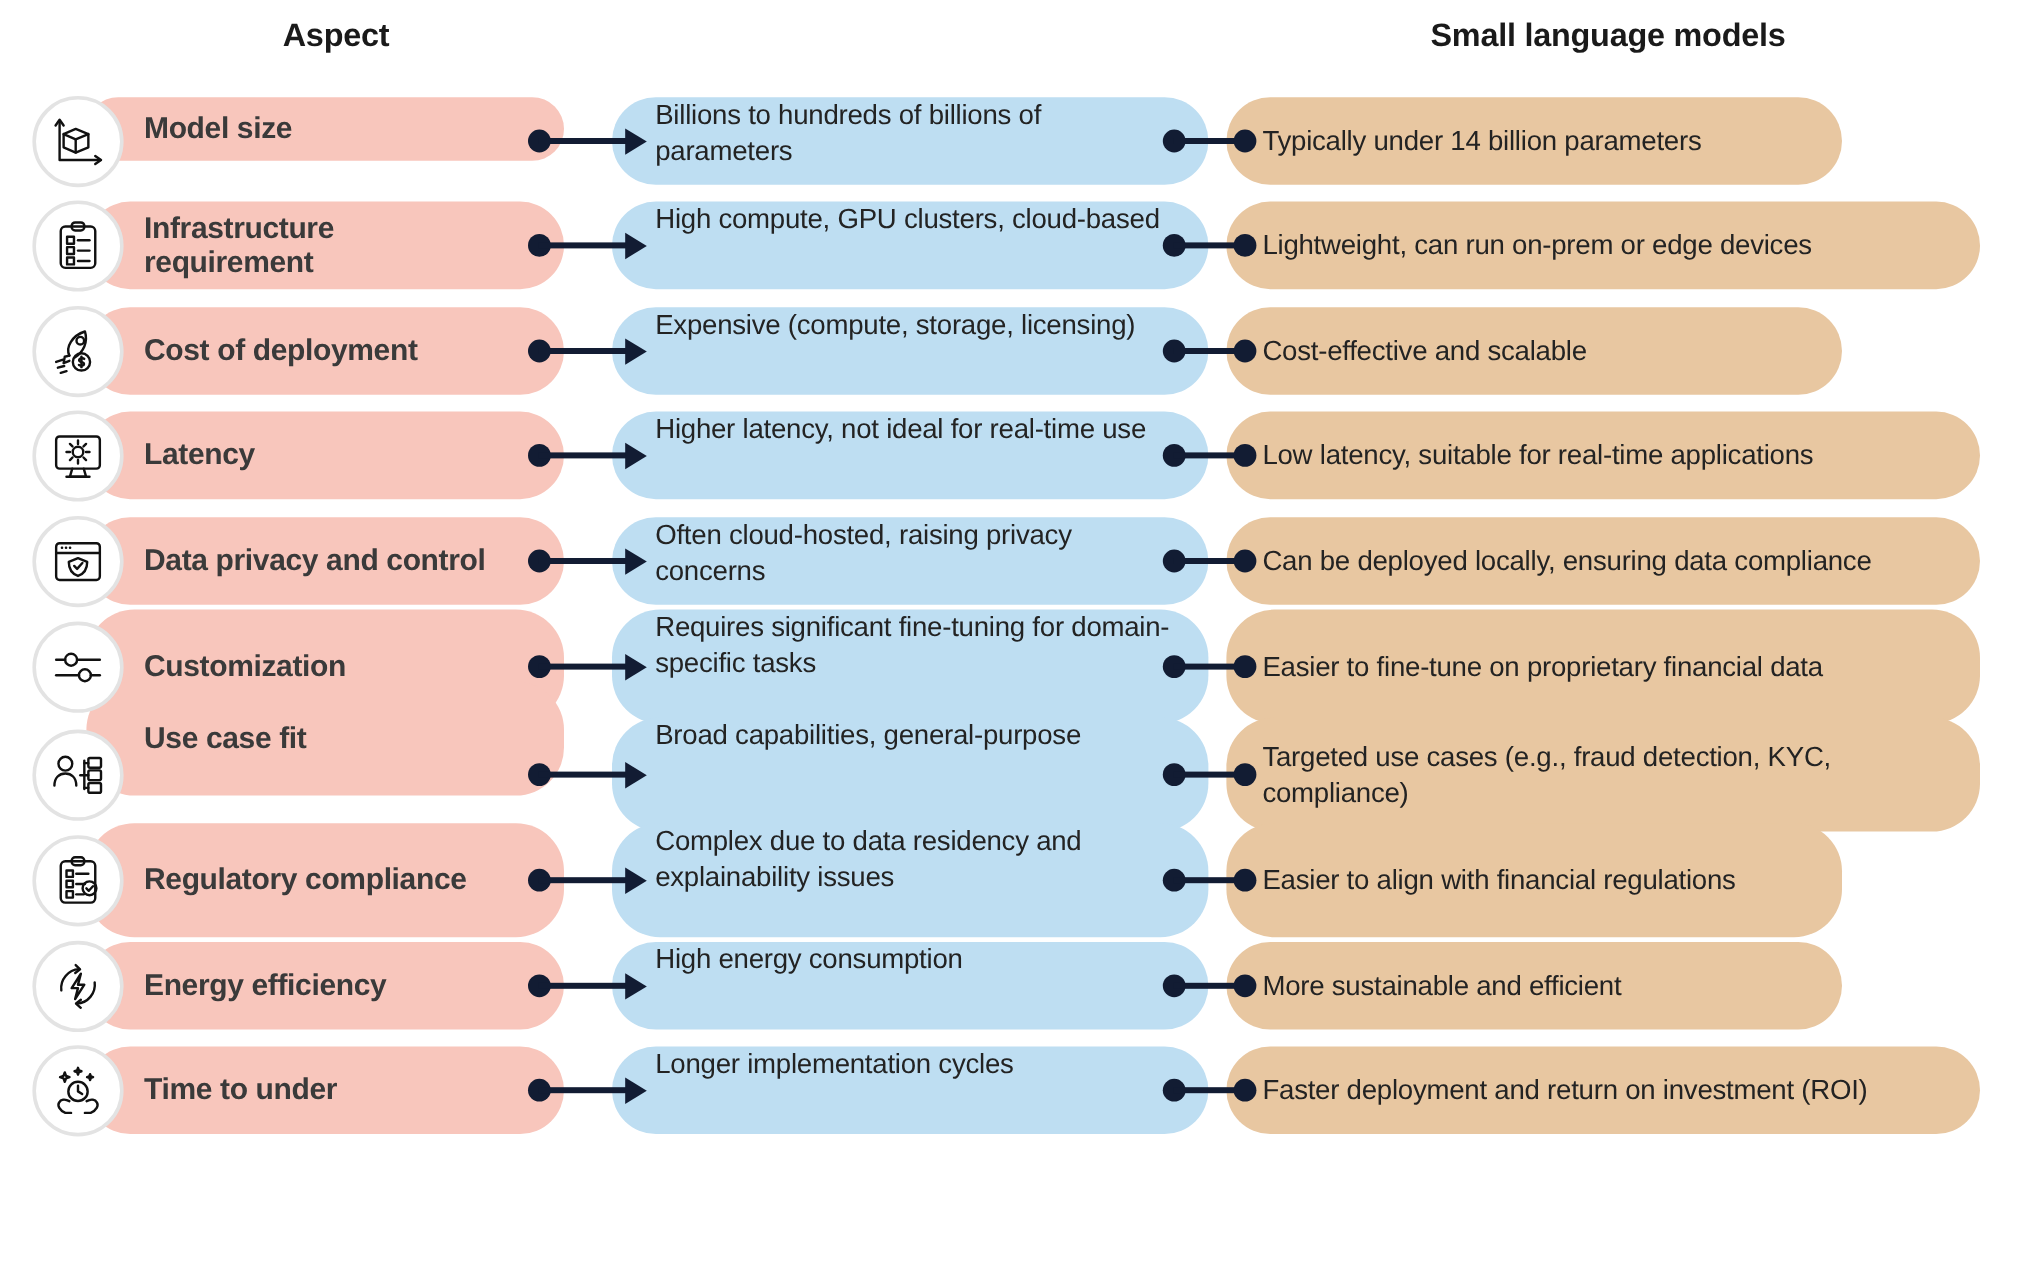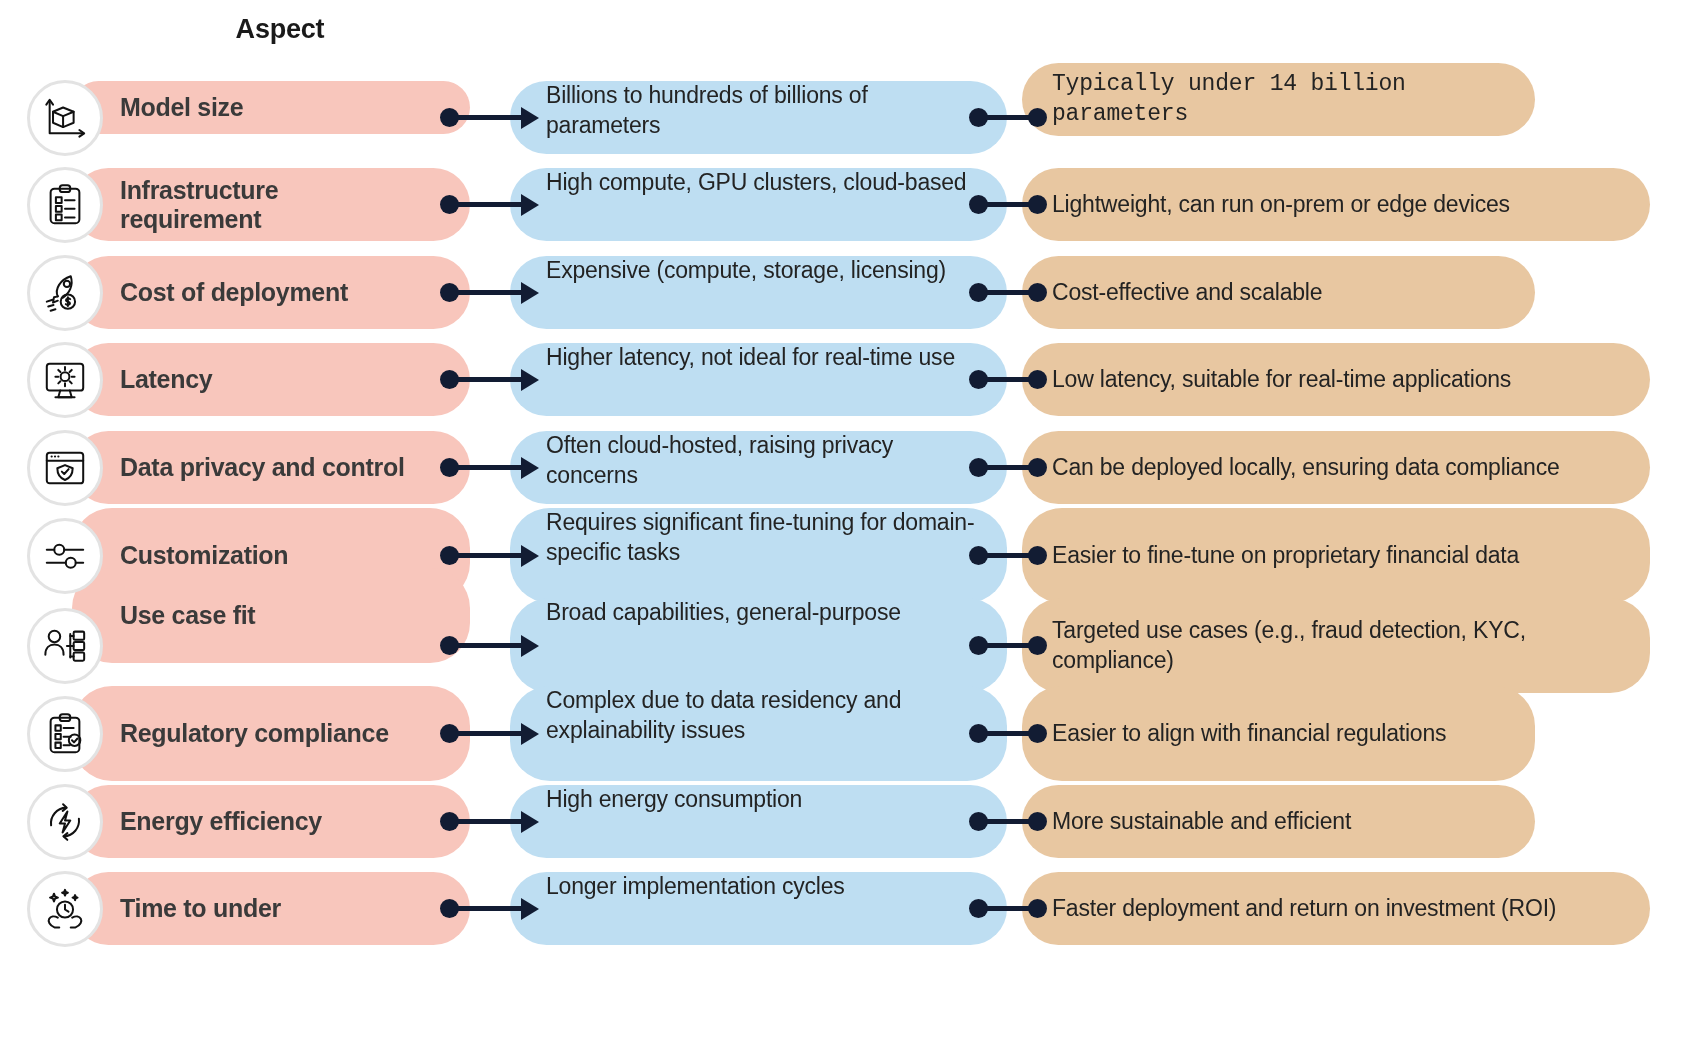--- a/index.html
+++ b/index.html
@@ -131,20 +131,21 @@
   .connB .dot.d1 { left: 969px; }
   .connB .line   { left: 978px; width: 58px; }
   .connB .dot.d2 { left: 1028px; }
 </style>
 </head>
 <body>
 
 <div id="board">
 
   <div class="col-header" id="hdr-aspect">Aspect</div>
+  <div class="col-header" id="hdr-slm">Small language models</div>
 
   <div id="rows-host">
       <div class="row" style="top: 0px;">
         <div class="icon-circle" style="top: 79.5px;">
           <svg viewBox="0 0 48 48">
             <g fill="none" stroke="#111" stroke-width="2.1" stroke-linecap="round" stroke-linejoin="round">
       <path d="M8 6 L8 40 L43 40"></path>
               <path d="M4.5 10 L8 5 L11.5 10"></path>
               <path d="M39 36.5 L44 40 L39 43.5"></path>
       <path d="M22 13 L33 17.5 L33 29 L22 33.5 L11.5 29 L11.5 17.5 Z"></path>
@@ -152,21 +153,21 @@
               <path d="M22 22 L22 33.5"></path>
             </g>
           </svg>
         </div>
         <div class="pill-aspect" style="top: 81px; height: 53px;">
           <div class="txt">Model size</div>
         </div>
         <div class="pill-llm" style="top: 81px; height: 73px;">
           <div class="txt">Billions to hundreds of billions of parameters</div>
         </div>
-        <div class="pill-slm" style="top: 63px; height: 73px; font-family: Liberation Mono, monospace;">
+        <div class="pill-slm" style="top: 81px; height: 73px;">
           <div class="txt">Typically under 14 billion parameters</div>
         </div>
         <div class="conn connA">
           <div class="dot" style="top:108px"></div>
           <div class="line" style="top:115px"></div>
           <div class="arrow" style="top:106.5px"></div>
         </div>
         <div class="conn connB">
           <div class="dot d1" style="top:108px"></div>
           <div class="line" style="top:115px"></div>

